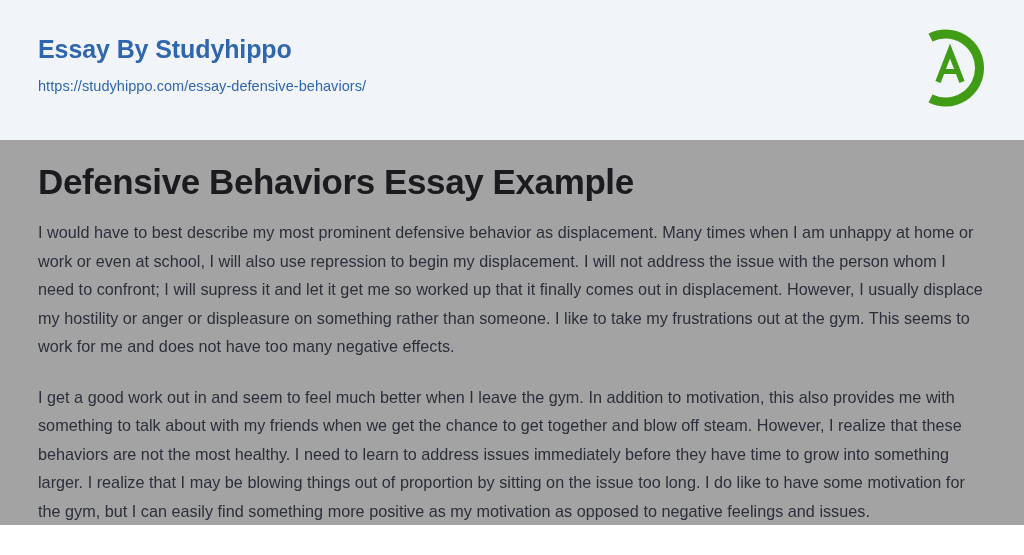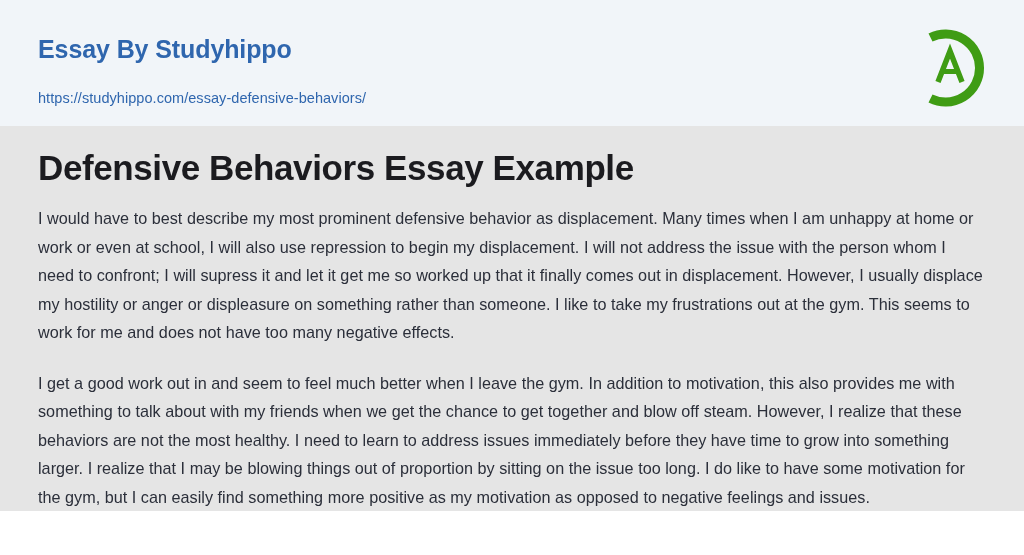--- a/index.html
+++ b/index.html
@@ -20,37 +20,37 @@
     width: 1024px;
     height: 555px;
     background: #ffffff;
   }
 
   
   .site-header {
     position: relative;
     box-sizing: border-box;
     width: 1024px;
-    height: 126px;
+    height: 140px;
     background: #f1f5f9;
     padding: 34px 36px 0 38px;
   }
 
   .brand-title {
     margin: 0;
     font-size: 25px;
     line-height: 30px;
     font-weight: bold;
     color: #2f66ae;
     letter-spacing: -0.1px;
   }
 
   .brand-url {
     display: block;
-    margin-top: 25px;
+    margin-top: 13px;
     font-size: 14.5px;
     line-height: 19px;
     color: #2f66ae;
     text-decoration: none;
     letter-spacing: 0.05px;
   }
 
   .logo-wrap {
     position: absolute;
     top: 22px;
@@ -59,21 +59,21 @@
     height: 92px;
     display: block;
     line-height: 0;
   }
 
   
   .article {
     box-sizing: border-box;
     width: 1024px;
     padding: 20px 24px 0 38px;
-    background: #e5e5e5;
+    background: #a3a3a3;
   }
 
   .article-title {
     margin: 0 0 14px 0;
     font-size: 35px;
     line-height: 44px;
     font-weight: bold;
     color: #1b1b1f;
     letter-spacing: -0.4px;
   }

